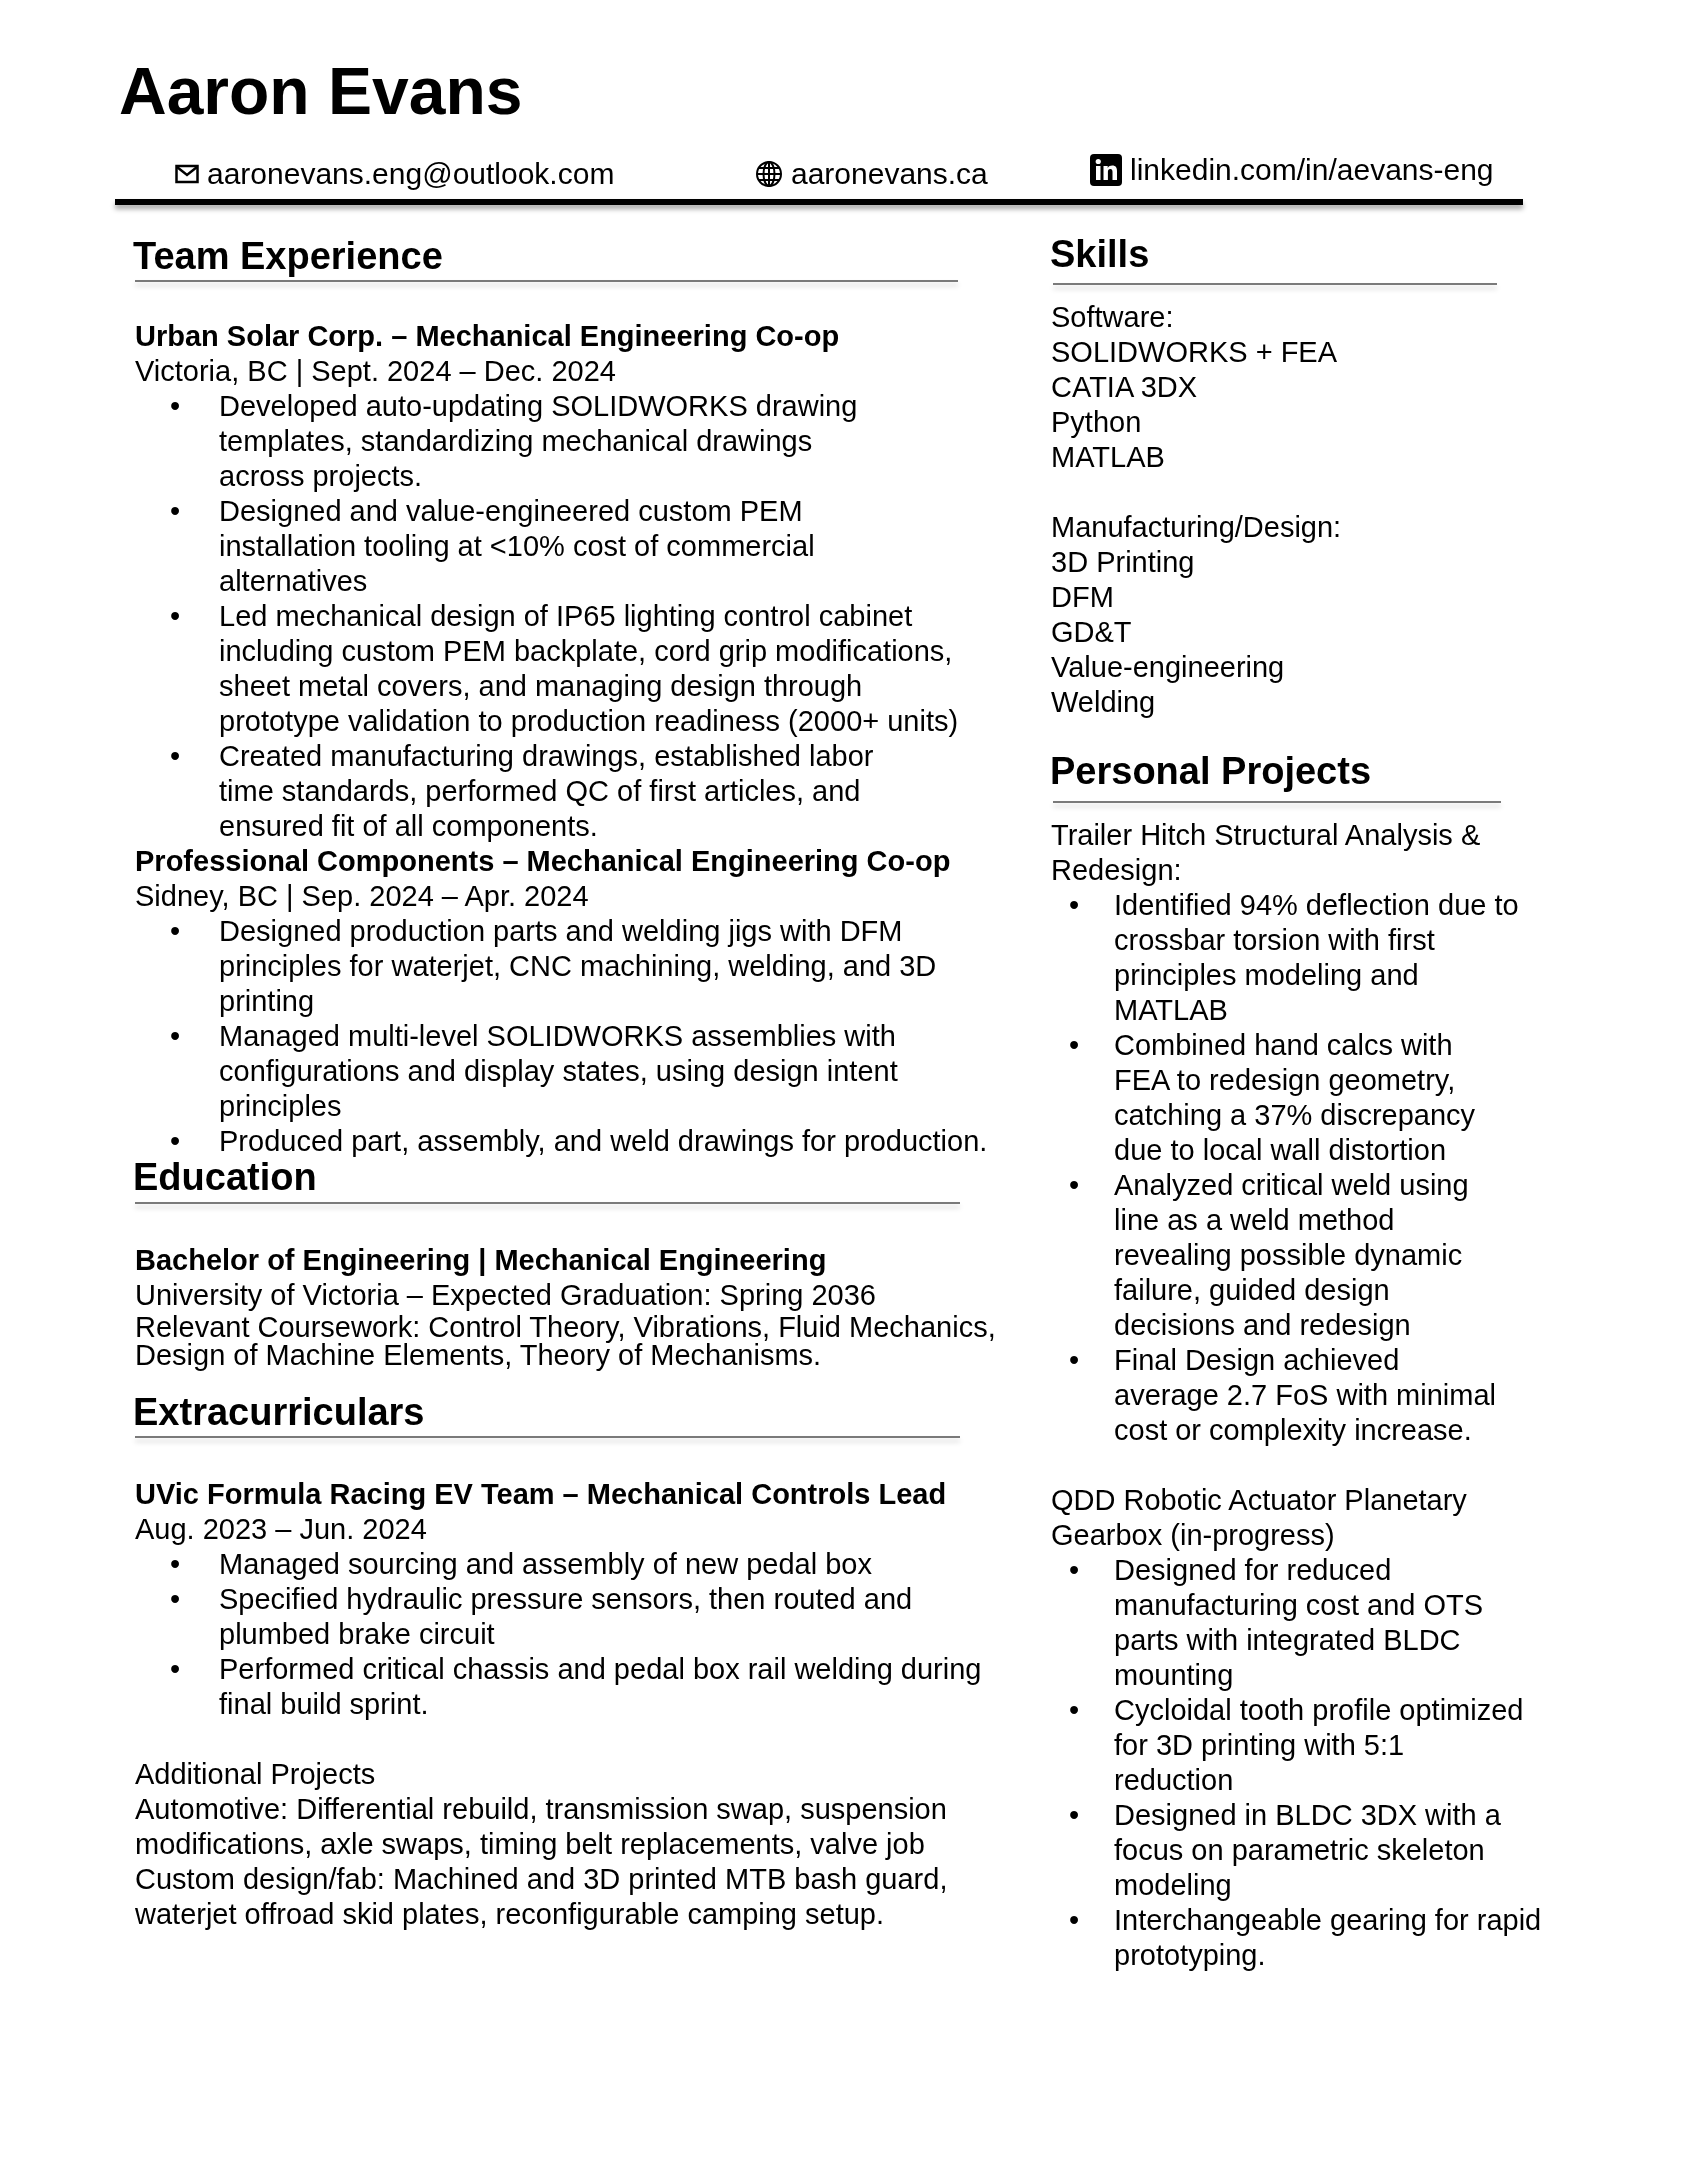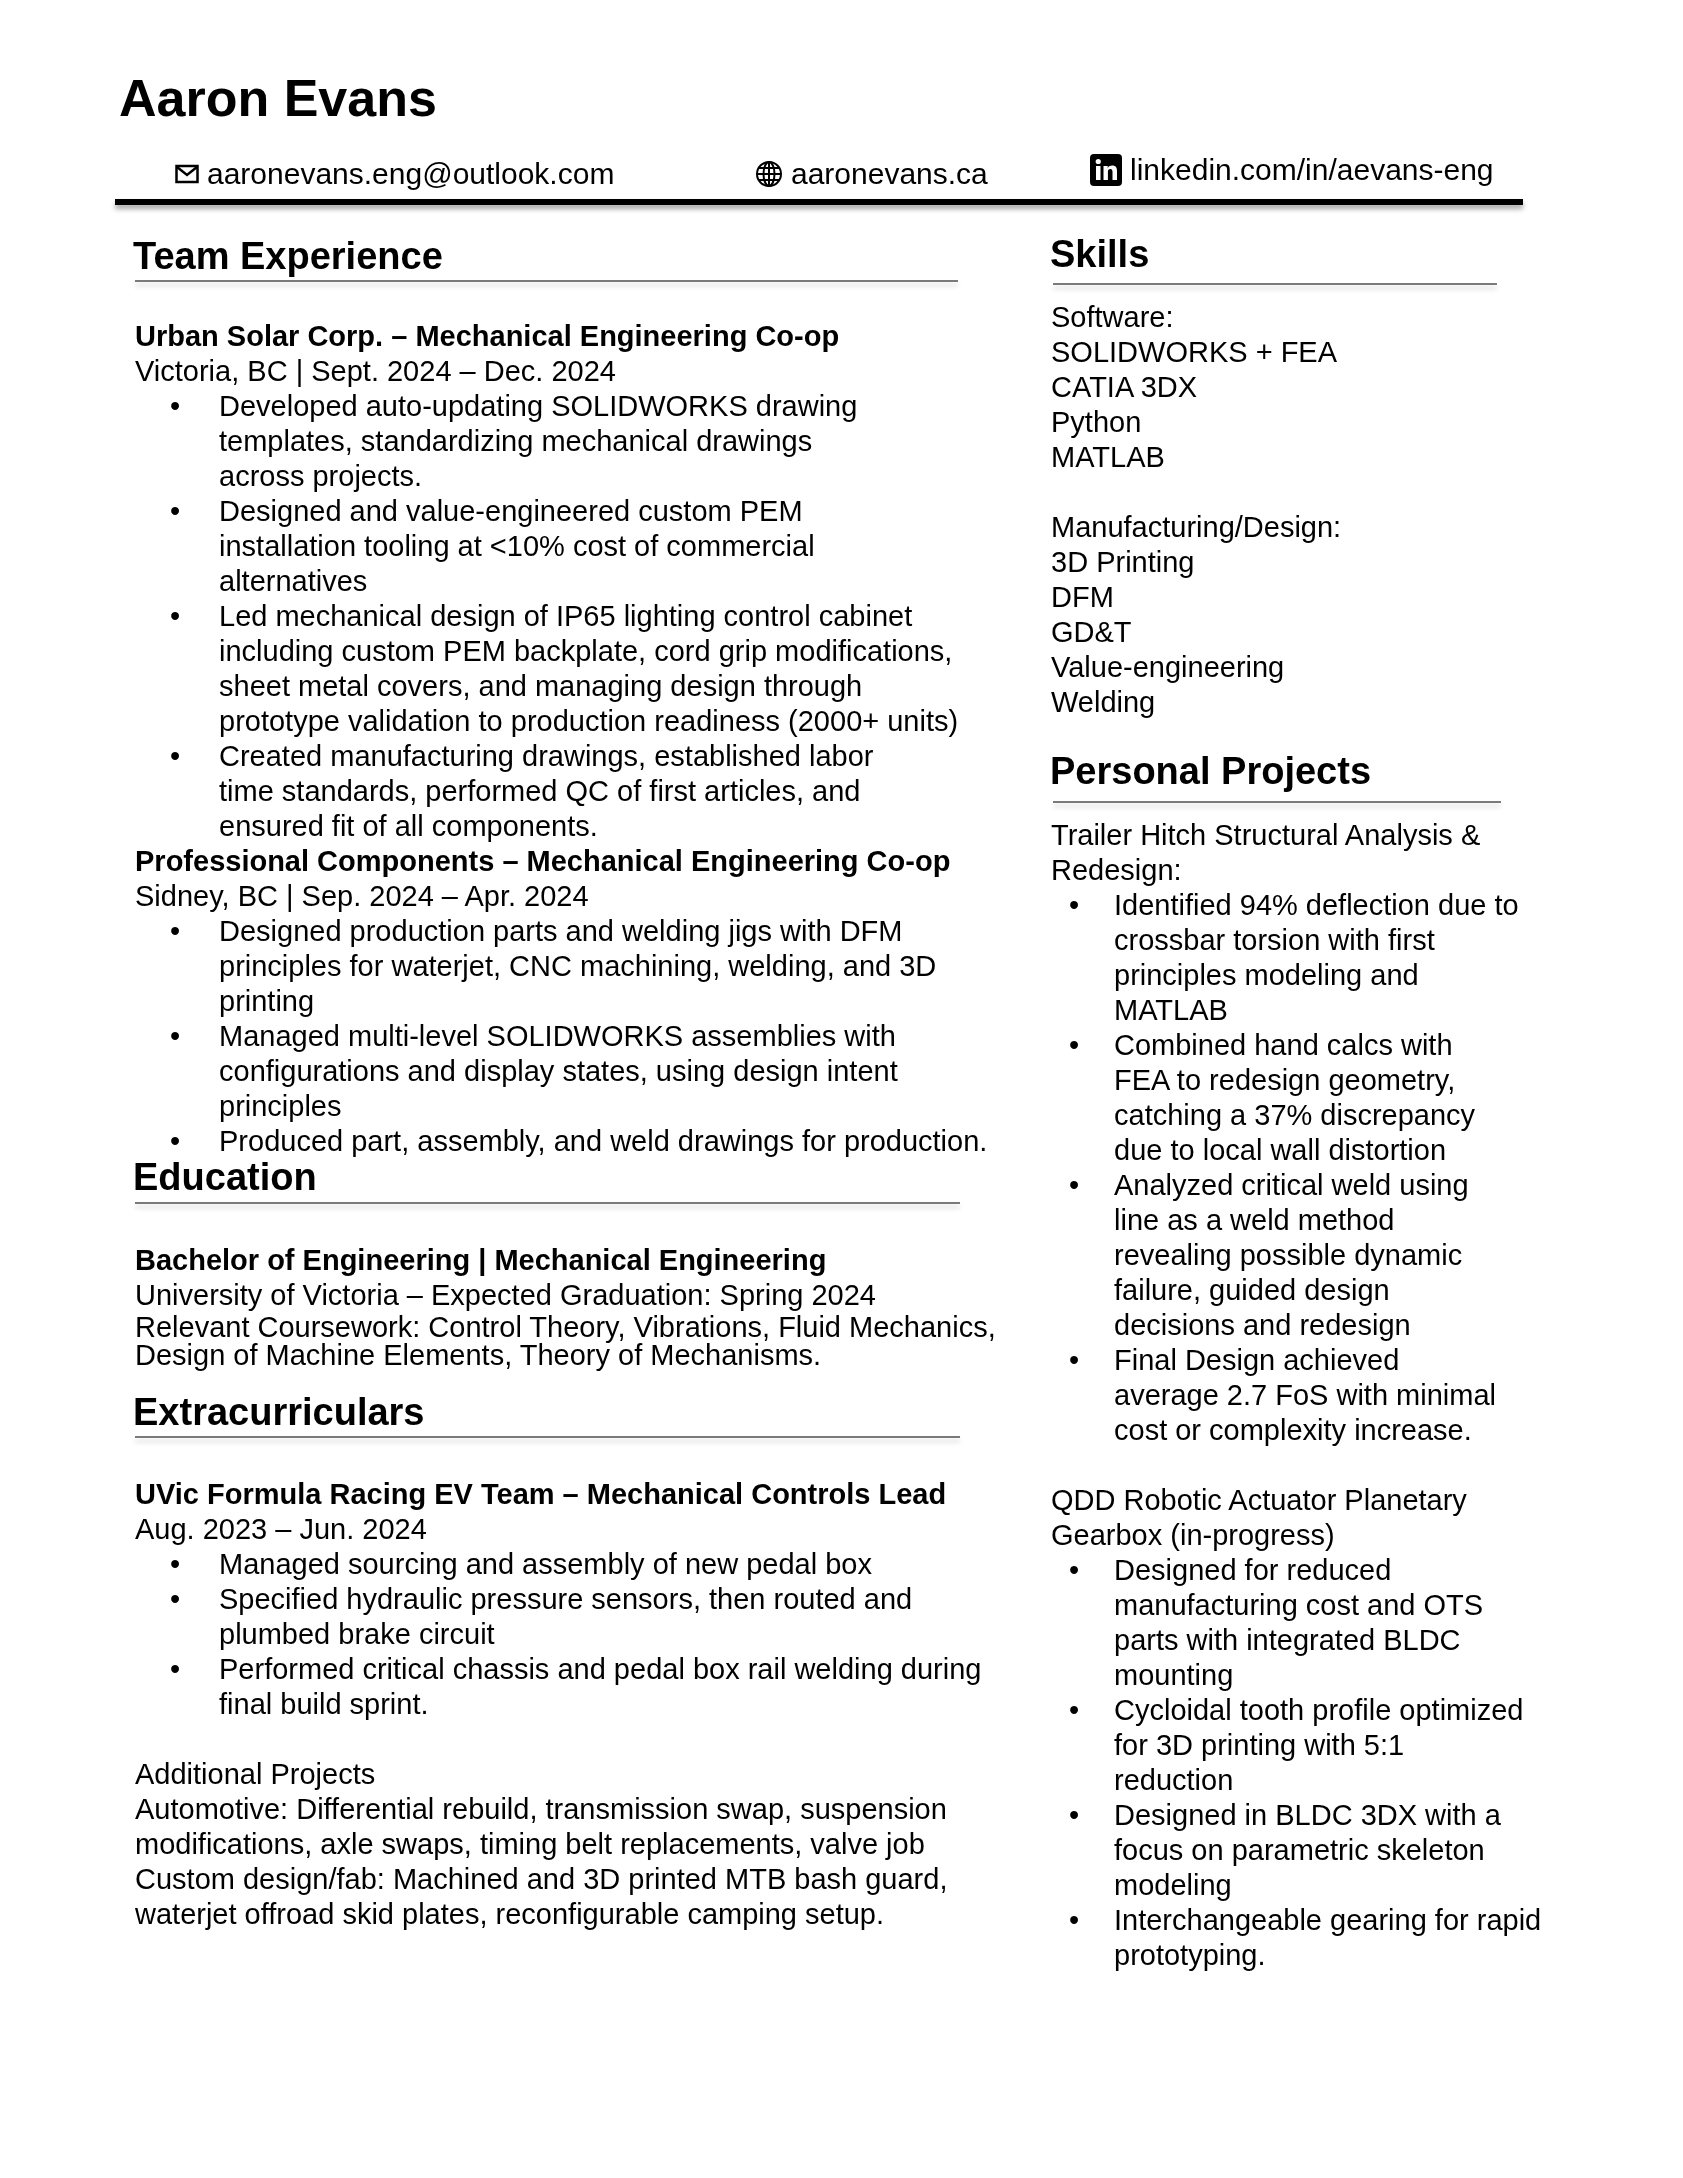--- a/index.html
+++ b/index.html
@@ -1,19 +1,19 @@
 <!DOCTYPE html>
 <html><head>
 <meta charset="utf-8">
 <style>
   html, body { margin: 0; padding: 0; background: #ffffff; }
   body { width: 1683px; height: 2178px; position: relative; overflow: hidden;
          font-family: "Liberation Sans", sans-serif; color: #000; }
   .abs { position: absolute; }
-  .name { left: 119px; top: 59px; font-size: 52px; font-weight: bold; line-height: 79px; letter-spacing: 0px; }
+  .name { left: 119px; top: 52px; font-size: 66px; font-weight: bold; line-height: 79px; letter-spacing: 0px; }
   .contact { top: 154px; height: 40px; font-size: 30px; line-height: 40px; display: flex; align-items: center; white-space: nowrap; padding-left: 48px; }
   .contact .ic { display: inline-block; margin-right: 8px; }
   .top-rule { left: 115px; top: 199px; width: 1408px; height: 6px; background: #000;
               box-shadow: 0 4px 5px rgba(0,0,0,0.35); }
   .sec-title { font-size: 38px; font-weight: bold; line-height: 44px; white-space: nowrap; }
   .sec-rule { height: 2px; background: #7a7a7a; box-shadow: 0 4px 5px rgba(0,0,0,0.18); }
   .col { font-size: 29px; line-height: 35px; }
   .col-left { left: 135px; width: 891px; }
   .col-right { left: 1051px; width: 515px; font-size: 29px; line-height: 35px; }
   .bold { font-weight: normal; }
@@ -91,21 +91,21 @@
       <li style="width:693px;">Managed multi-level SOLIDWORKS assemblies with configurations and display states, using design intent principles</li>
       <li style="white-space:nowrap;">Produced part, assembly, and weld drawings for production.</li>
     </ul>
   </div>
 </div>
 
 <div class="abs sec-title" style="left:133px; top:1155px;">Education</div>
 <div class="abs sec-rule" style="left:135px; top:1202px; width:825px;"></div>
 <div class="abs col col-left" style="top:1243px;">
   <div class="entry-title">Bachelor of Engineering | Mechanical Engineering</div>
-  <div>University of Victoria – Expected Graduation: Spring 2024</div>
+  <div>University of Victoria – Expected Graduation: Spring 2036</div>
   <div class="small" style="width:871px;">Relevant Coursework: Control Theory, Vibrations, Fluid Mechanics, Design of Machine Elements, Theory of Mechanisms.</div>
 </div>
 
 <div class="abs sec-title" style="left:133px; top:1390px;">Extracurriculars</div>
 <div class="abs sec-rule" style="left:135px; top:1436px; width:825px;"></div>
 <div class="abs col col-left" style="top:1477px;">
   <div class="entry-title">UVic Formula Racing EV Team – Mechanical Controls Lead</div>
   <div>Aug. 2023 – Jun. 2024</div>
   <ul class="bl">
     <li>Managed sourcing and assembly of new pedal box</li>

